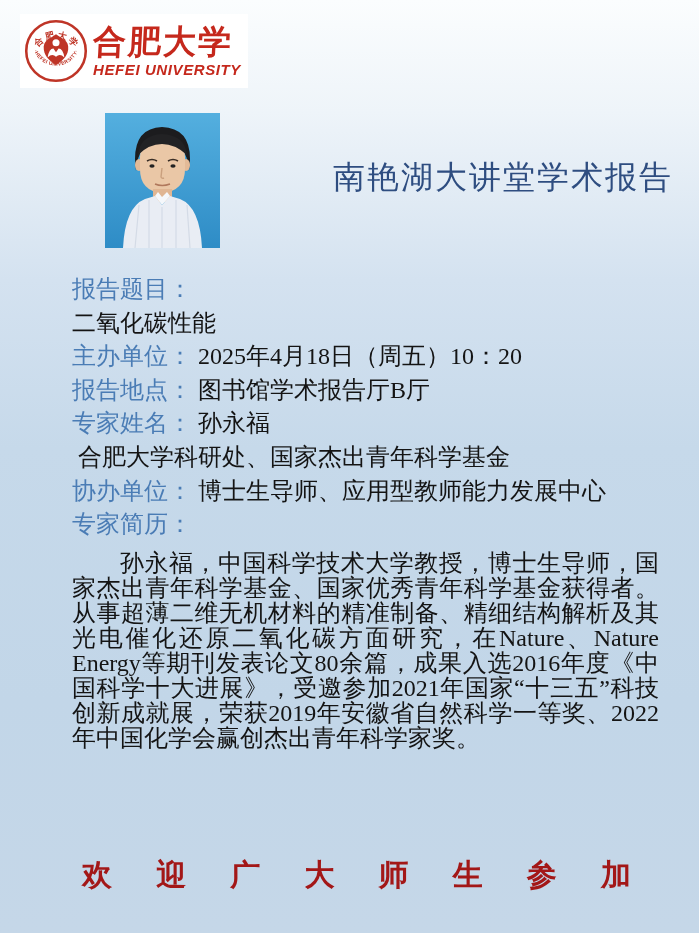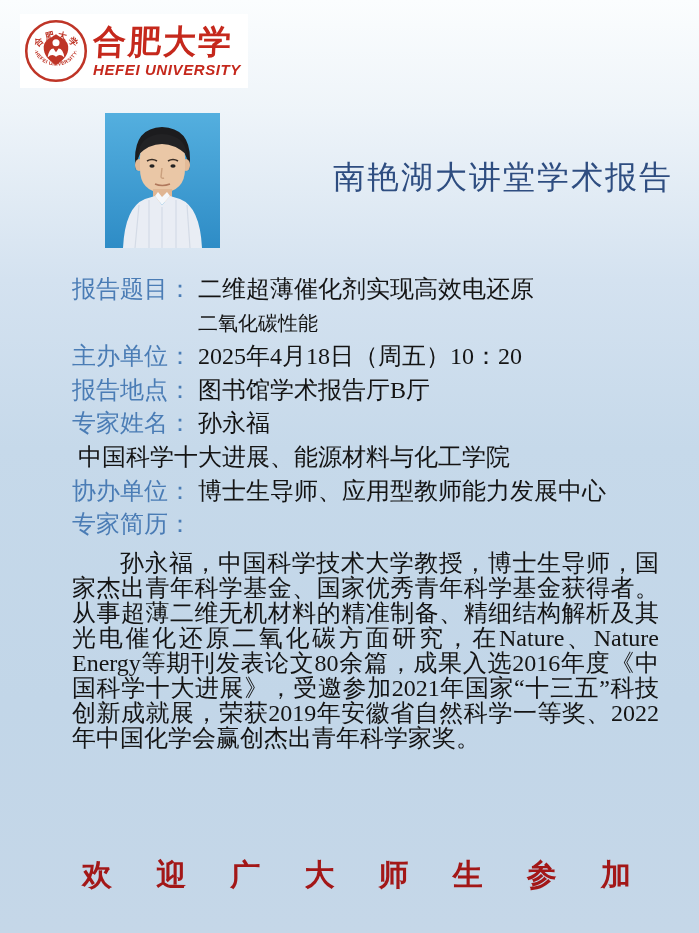--- a/index.html
+++ b/index.html
@@ -32,21 +32,21 @@
   .title{
     position:absolute;left:232px;right:26px;top:156px;
     text-align:right;font-size:32px;letter-spacing:2px;
     color:#2e4d80;font-weight:500;
   }
   
   .details{position:absolute;left:72px;right:30px;top:273px;}
   .detail-row{display:flex;line-height:33.6px;font-size:24px;}
   .detail-label{color:#4a7cb5;flex:0 0 auto;}
   .detail-value{color:#141414;margin-left:6px;}
-  .detail-cont{margin-left:126px;line-height:33.6px;font-size:20px;color:#141414;}
+  .detail-cont{line-height:33.6px;font-size:24px;color:#141414;}
   
   .bio{
     position:absolute;left:72px;right:40px;top:551px;
     font-size:24px;line-height:25px;color:#141414;
     text-align:justify;text-indent:2em;
   }
   
   .welcome{
     position:absolute;left:82px;right:68px;top:855px;
     display:flex;justify-content:space-between;
@@ -104,37 +104,36 @@
     <path d="M18,135 Q20,94 40,86 L50,83 L57,92 L65,83 L75,86 Q95,94 97,135 Z" fill="#e9edf4"></path>
     <path d="M30,135 L34,92 M44,135 L44,87 M57,135 L57,94 M71,135 L71,87 M85,135 L82,92" stroke="#d4dbe6" stroke-width="1.2" fill="none"></path>
     <path d="M50,83 L57,92 L65,83 L62,79 L57,84 L53,79 Z" fill="#f5f8fb"></path>
   </svg>
 
   <div class="title">南艳湖大讲堂学术报告</div>
 
   <div class="details">
     <div class="detail-row">
       <span class="detail-label">报告题目：</span>
-      <span class="detail-value">二维超薄催化剂实现高效电还原</span>
     </div>
     <div class="detail-cont">二氧化碳性能</div>
     <div class="detail-row">
       <span class="detail-label">主办单位：</span>
       <span class="detail-value">2025年4月18日（周五）10：20</span>
     </div>
     <div class="detail-row">
       <span class="detail-label">报告地点：</span>
       <span class="detail-value">图书馆学术报告厅B厅</span>
     </div>
     <div class="detail-row">
       <span class="detail-label">专家姓名：</span>
       <span class="detail-value">孙永福</span>
     </div>
     <div class="detail-row">
-      <span class="detail-value">中国科学十大进展、能源材料与化工学院</span>
+      <span class="detail-value">合肥大学科研处、国家杰出青年科学基金</span>
     </div>
     <div class="detail-row">
       <span class="detail-label">协办单位：</span>
       <span class="detail-value">博士生导师、应用型教师能力发展中心</span>
     </div>
     <div class="detail-row">
       <span class="detail-label">专家简历：</span>
       <span class="detail-value"></span>
     </div>
   </div>

